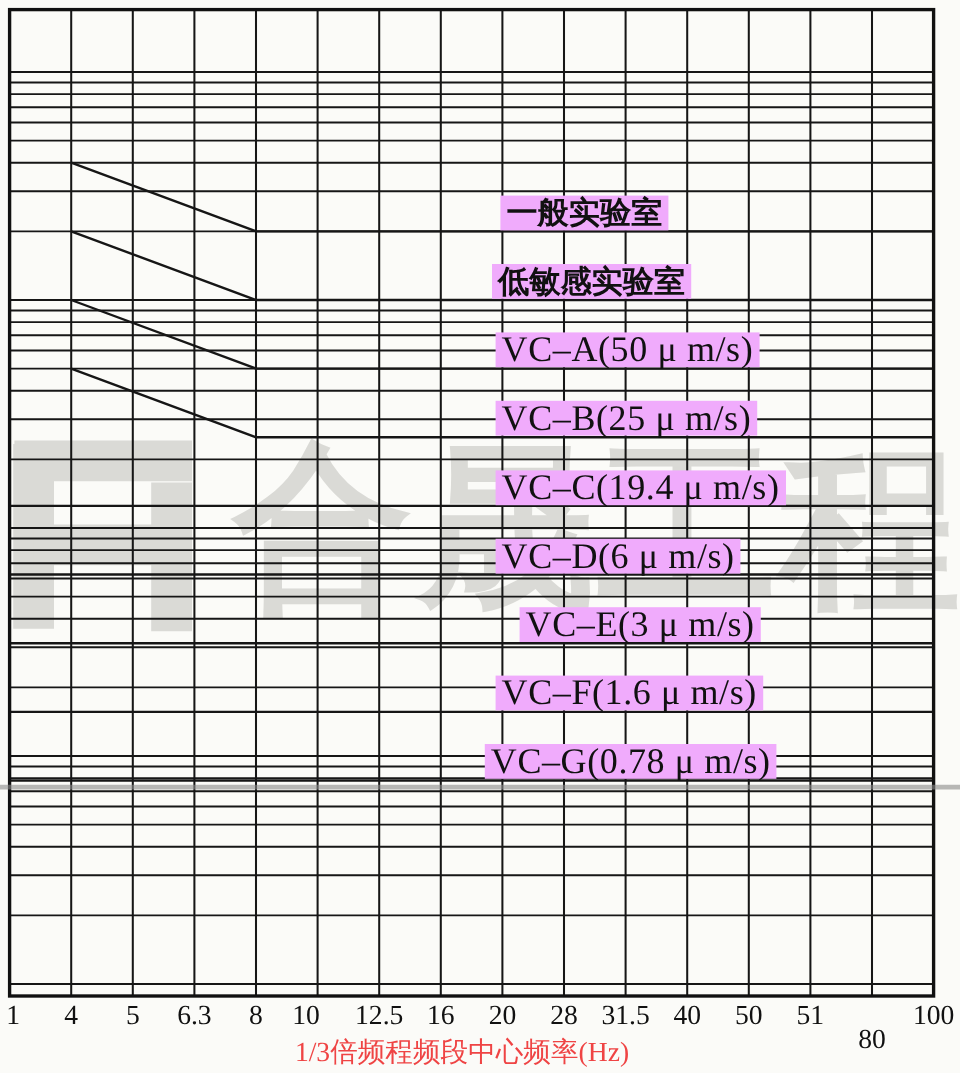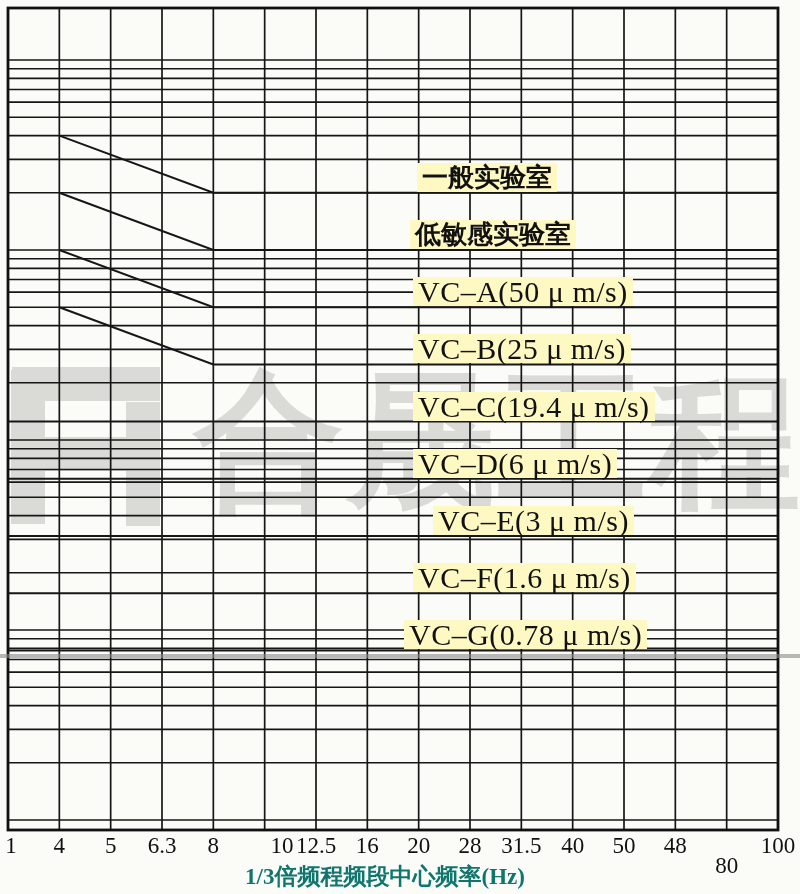--- a/index.html
+++ b/index.html
@@ -19,39 +19,39 @@
     user-select:none;
   }
   .wm-logo{position:absolute;left:4px;top:352px;}
 
   
   svg.chart{position:absolute;left:0;top:0;}
 
   
   .curve-label{
     position:absolute;
-    background:#fef9c3;
+    background:#f0abfc;
     padding:0 5px;
     white-space:nowrap;
     color:#111;
     z-index:4;
   }
   .curve-label.cjk{font-size:26px;line-height:29px;font-weight:600;}
   .curve-label.vc{font-size:30px;line-height:29px;font-weight:500;letter-spacing:.5px;}
 
   
   .xtick{
     position:absolute;top:833px;
     transform:translateX(-50%);
     font-size:23px;font-weight:500;color:#111;
     white-space:nowrap;z-index:4;
   }
   .axis-title{
     position:absolute;top:861px;left:0;width:770px;
-    text-align:center;font-size:23px;font-weight:700;color:#0f766e;z-index:4;
+    text-align:center;font-size:23px;font-weight:400;color:#ef4444;z-index:4;
   }
 </style>
 </head>
 <body>
 
 <div class="stage">
 
   <div>
     <svg class="wm-logo" width="180" height="185">
       <g stroke="#dadad6" fill="none" stroke-width="34">
@@ -140,28 +140,28 @@
       <div class="curve-label vc" style="left: 413px; top: 563.2px;">VC–F(1.6 μ m/s)</div>
       <div class="curve-label vc" style="left: 404px; top: 620.4px;">VC–G(0.78 μ m/s)</div>
     </div>
 
   <div>
       <div class="xtick" style="left: 11px;">1</div>
       <div class="xtick" style="left: 59.3px;">4</div>
       <div class="xtick" style="left: 110.7px;">5</div>
       <div class="xtick" style="left: 162px;">6.3</div>
       <div class="xtick" style="left: 213.3px;">8</div>
-      <div class="xtick" style="left: 282px;">10</div>
+      <div class="xtick" style="left: 255px;">10</div>
       <div class="xtick" style="left: 316px;">12.5</div>
       <div class="xtick" style="left: 367.3px;">16</div>
       <div class="xtick" style="left: 418.7px;">20</div>
       <div class="xtick" style="left: 470px;">28</div>
       <div class="xtick" style="left: 521.3px;">31.5</div>
       <div class="xtick" style="left: 572.7px;">40</div>
       <div class="xtick" style="left: 624px;">50</div>
-      <div class="xtick" style="left: 675.3px;">48</div>
+      <div class="xtick" style="left: 675.3px;">51</div>
       <div class="xtick" style="left: 726.7px; margin-top: 20px;">80</div>
       <div class="xtick" style="left: 778px;">100</div>
     </div>
 
   <div class="axis-title">1/3倍频程频段中心频率(Hz)</div>
 
 </div>
 
 </body></html>

